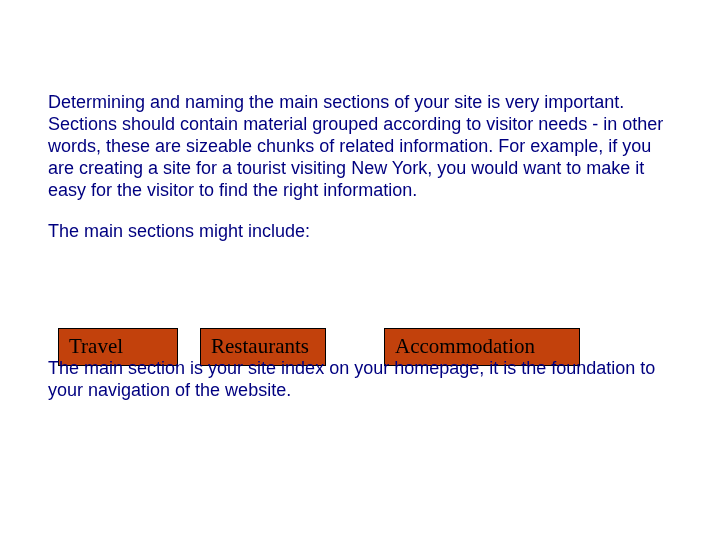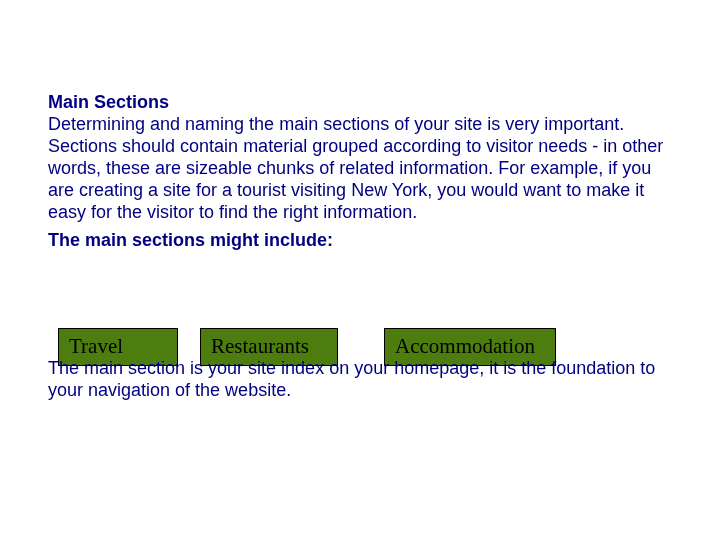--- a/index.html
+++ b/index.html
@@ -31,59 +31,58 @@
     top: 92px;
     left: 48px;
     width: 624px;
     font-size: 18px;
     line-height: 1.22;
   }
   .subhead {
     font-weight: bold;
   }
   .lead-in {
-    font-weight: bold;
-    margin-top: 6px;
+    font-weight: normal;
+    margin-top: 19px;
   }
   .boxes {
     position: absolute;
     top: 328px;
     left: 48px;
     width: 624px;
   }
   .box {
     position: absolute;
     border: 1px solid #000000;
     font-family: "Times New Roman", Times, serif;
     color: #000000;
     font-size: 21px;
     padding: 5px 10px 6px 10px;
     box-sizing: border-box;
-    background: #4d7c0f;
+    background: #c2410c;
   }
   .box.b1 { left: 10px;  width: 120px; }
-  .box.b2 { left: 152px; width: 138px; }
-  .box.b3 { left: 336px; width: 172px; }
+  .box.b2 { left: 152px; width: 126px; }
+  .box.b3 { left: 336px; width: 196px; }
   .footer {
     position: absolute;
     top: 358px;
     left: 48px;
     width: 624px;
     font-size: 18px;
     line-height: 1.22;
   }
 </style>
 </head>
 <body>
 
 <div class="slide">
 
 
   <div class="body">
-    <div class="subhead">Main Sections</div>
     <div>Determining and naming the main sections of your site is very important. Sections should contain material grouped according to visitor needs - in other words, these are sizeable chunks of related information. For example, if you are creating a site for a tourist visiting New York, you would want to make it easy for the visitor to find the right information.</div>
     <div class="lead-in">The main sections might include:</div>
   </div>
 
   <div class="boxes">
     <div class="box b1">Travel</div>
     <div class="box b2">Restaurants</div>
     <div class="box b3">Accommodation</div>
   </div>
 

